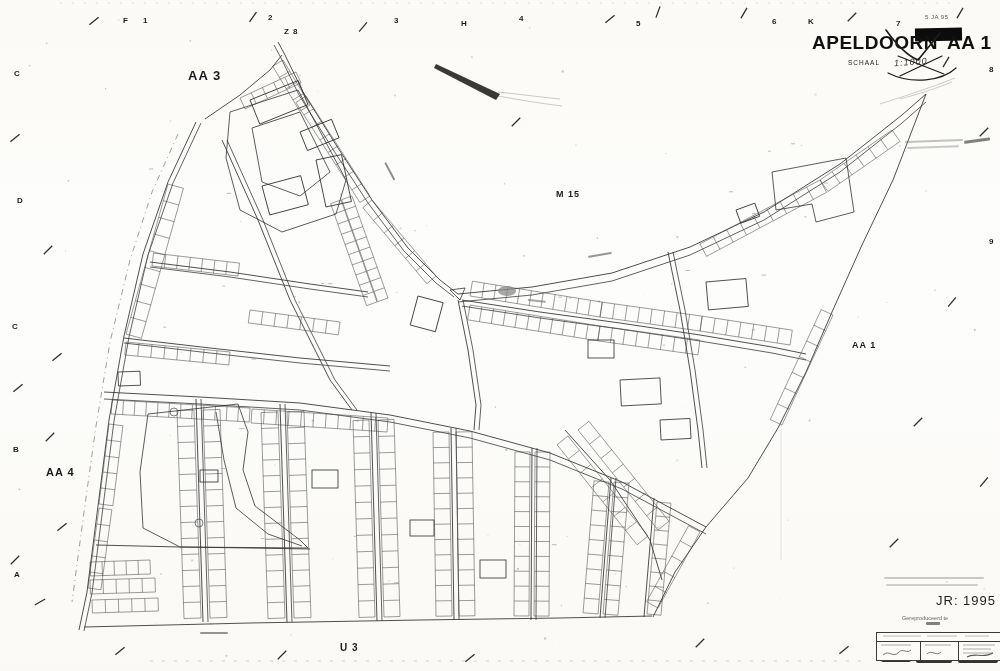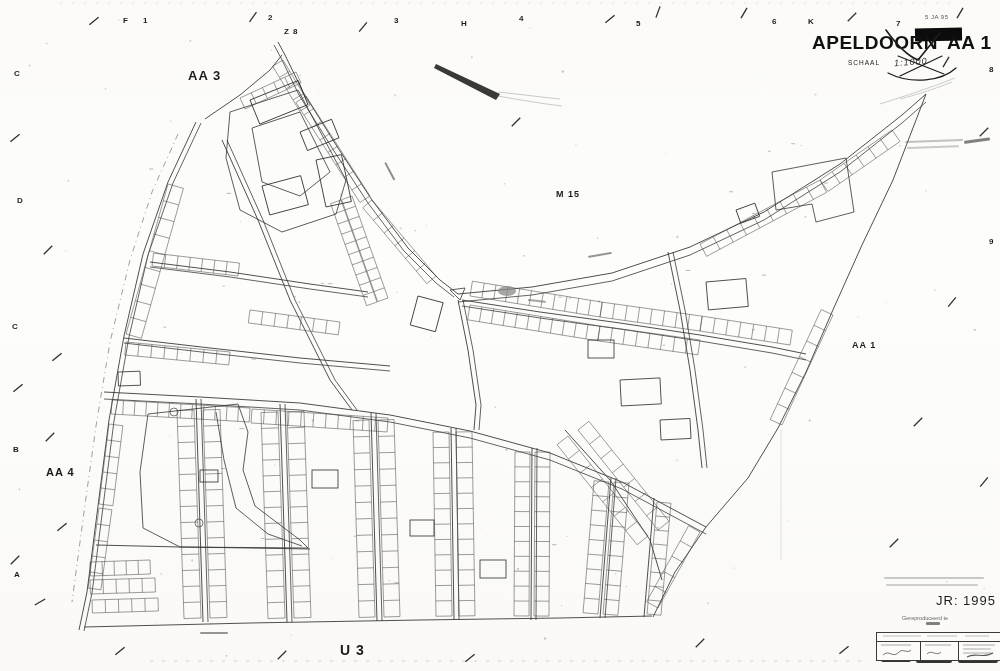--- a/index.html
+++ b/index.html
@@ -846,21 +846,21 @@
       <div class="map-label" style="left: 14px; top: 70px; font-size: 8px; font-weight: 700; letter-spacing: 1px;">C</div>
       <div class="map-label" style="left: 17px; top: 197px; font-size: 8px; font-weight: 700; letter-spacing: 1px;">D</div>
       <div class="map-label" style="left: 12px; top: 323px; font-size: 8px; font-weight: 700; letter-spacing: 1px;">C</div>
       <div class="map-label" style="left: 13px; top: 446px; font-size: 8px; font-weight: 700; letter-spacing: 1px;">B</div>
       <div class="map-label" style="left: 14px; top: 571px; font-size: 8px; font-weight: 700; letter-spacing: 1px;">A</div>
       <div class="map-label" style="left: 188px; top: 69px; font-size: 13px; font-weight: 700; letter-spacing: 1px;">AA 3</div>
       <div class="map-label" style="left: 284px; top: 28px; font-size: 8px; font-weight: 700; letter-spacing: 1px; text-align: center;">Z 8</div>
       <div class="map-label" style="left: 518px; top: 190px; font-size: 9px; font-weight: 700; letter-spacing: 1px; margin-left: 38px;">M 15</div>
       <div class="map-label" style="left: 852px; top: 341px; font-size: 9px; font-weight: 700; letter-spacing: 1px;">AA 1</div>
       <div class="map-label" style="left: 46px; top: 467px; font-size: 11px; font-weight: 700; letter-spacing: 1px;">AA 4</div>
-      <div class="map-label" style="left: 340px; top: 643px; font-size: 14px; font-weight: 700; letter-spacing: 1px;">U 3</div>
+      <div class="map-label" style="left: 340px; top: 643px; font-size: 10px; font-weight: 700; letter-spacing: 1px;">U 3</div>
     </div>
 
   <div id="stamp-date" class="map-label">5 JA 95</div>
 
   <div id="redact-bar"></div>
 
   <div id="title-block">
     <div id="title-line">
       <span>APELDOORN</span>
       <span>AA 1</span>

